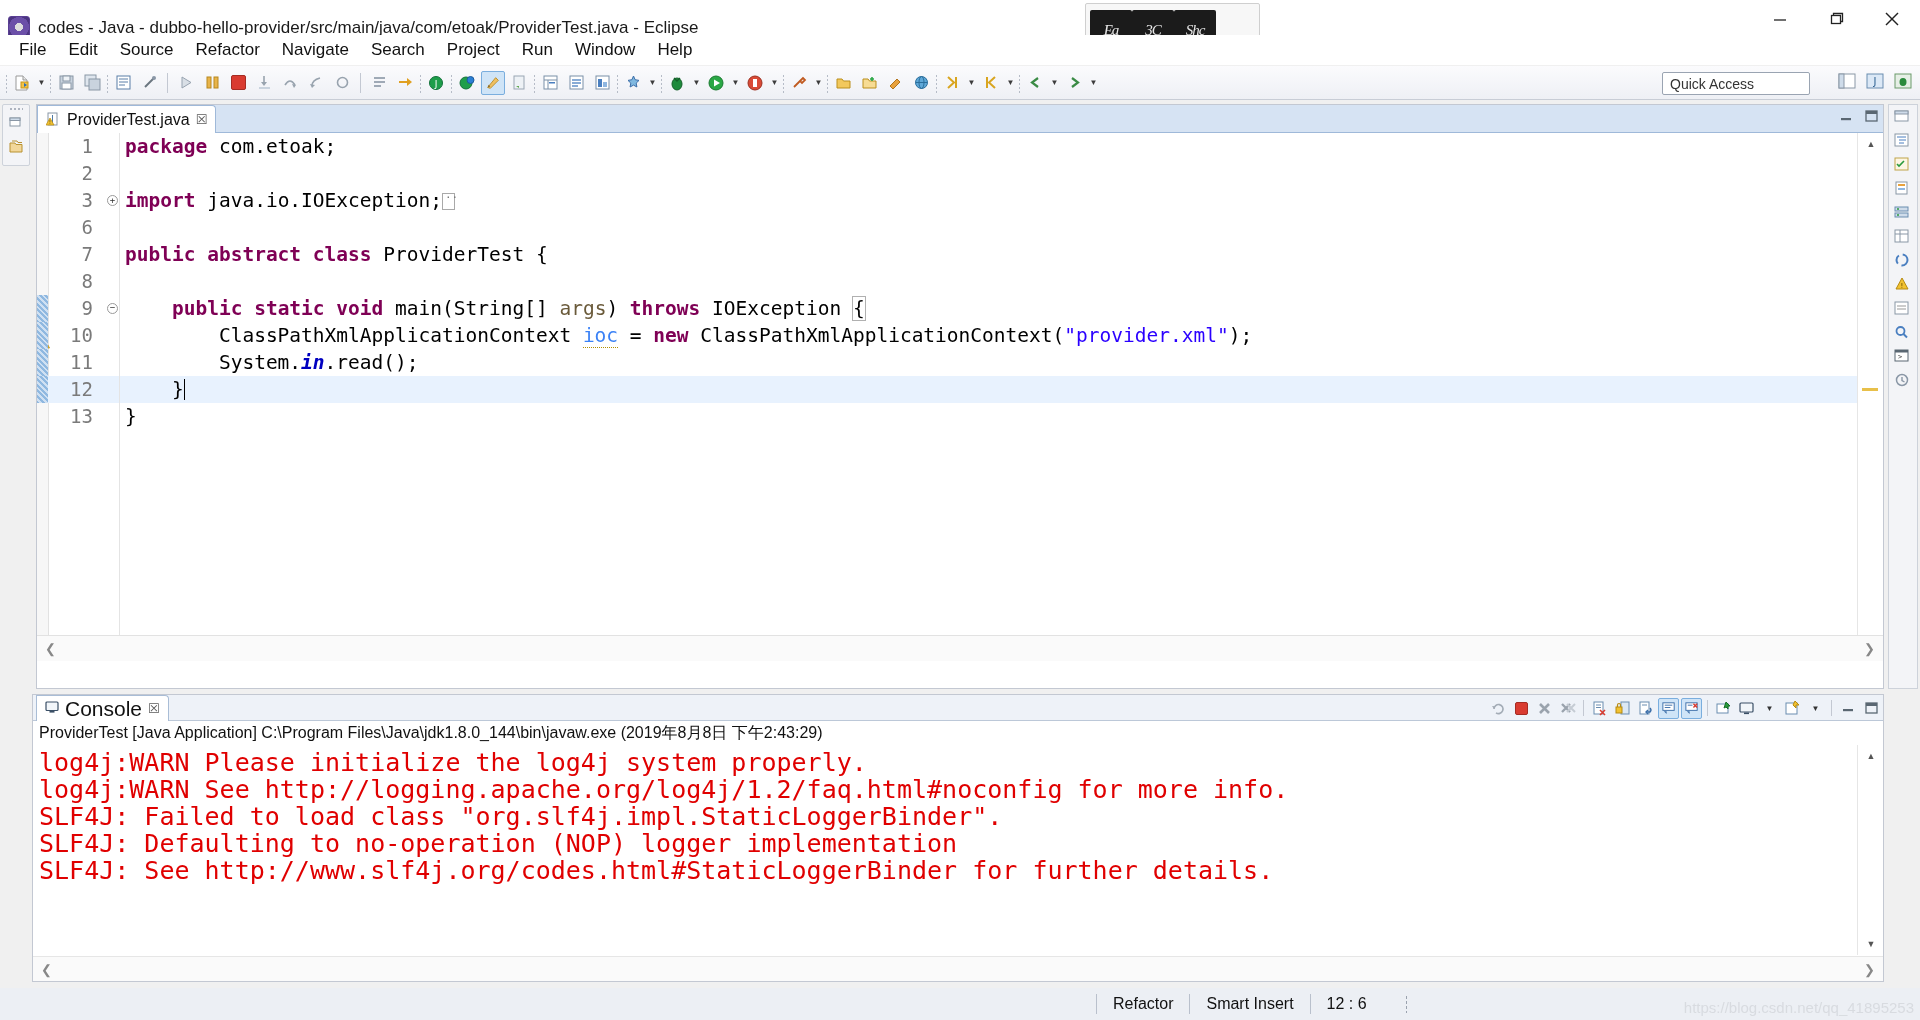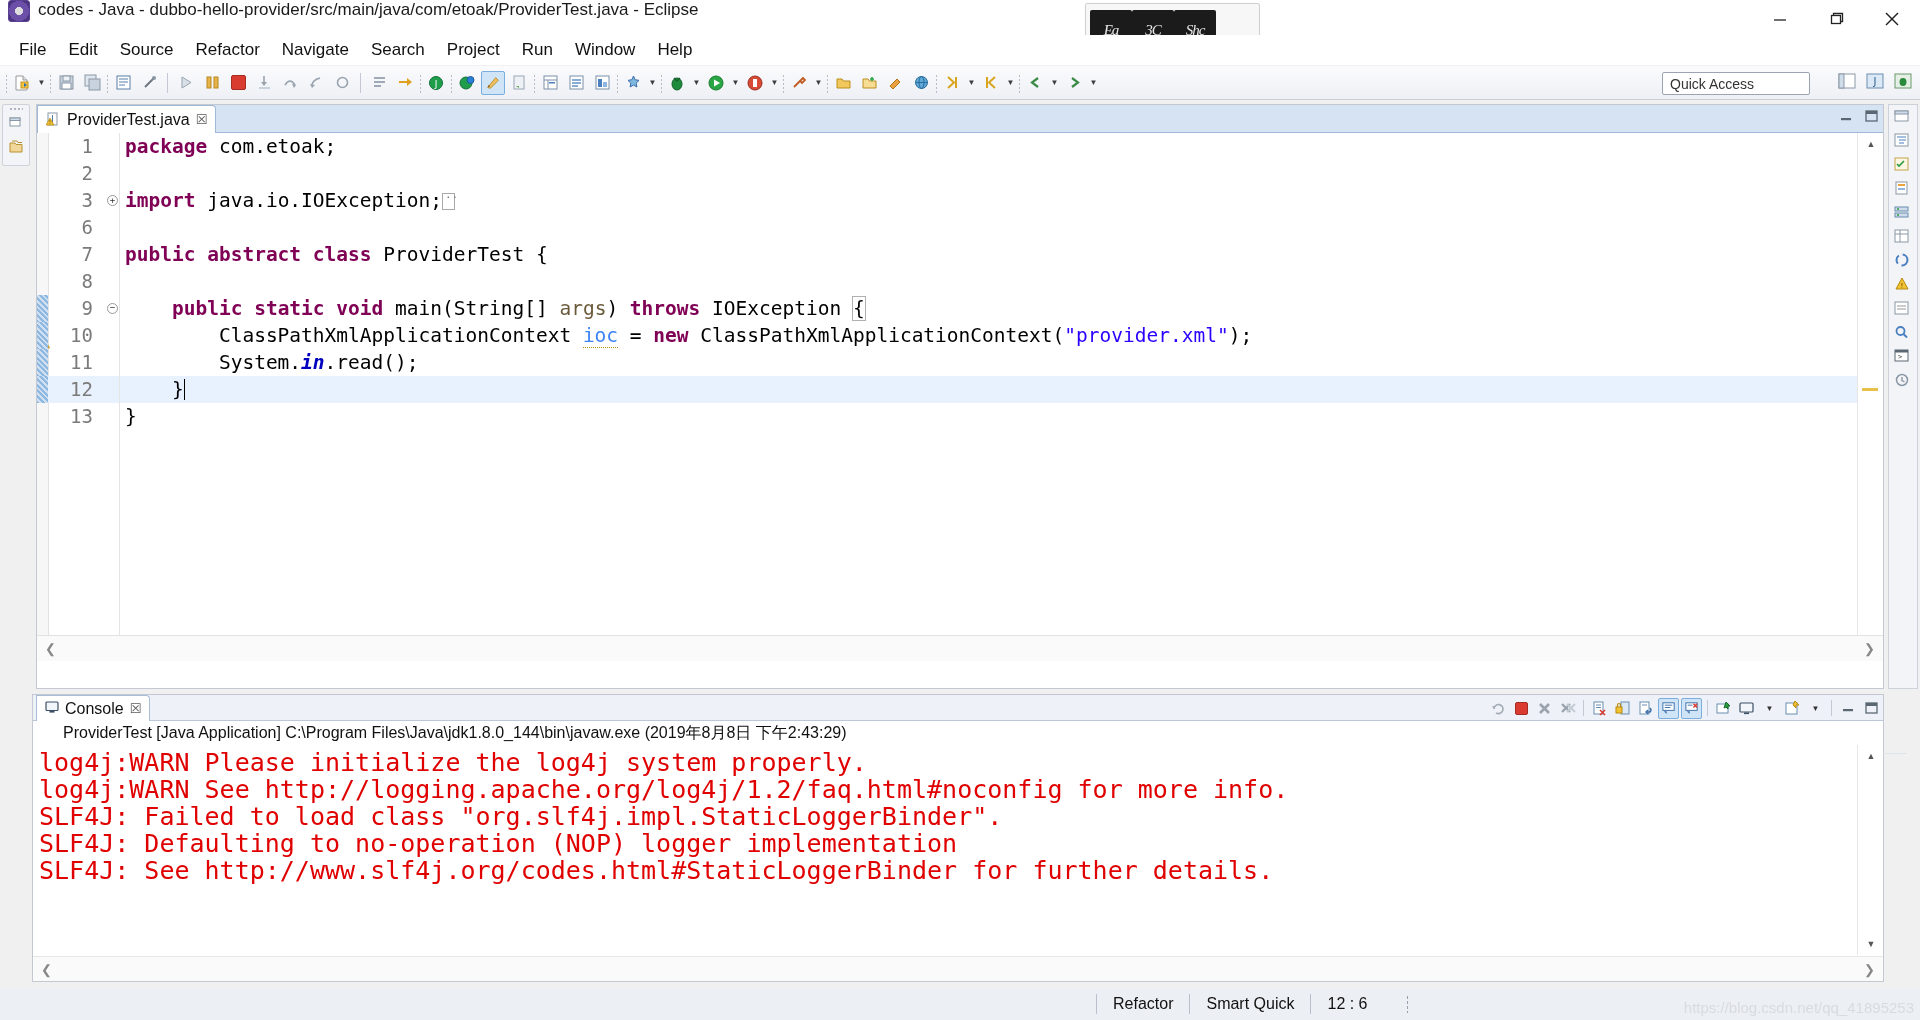--- a/index.html
+++ b/index.html
@@ -5,21 +5,21 @@
   * { box-sizing: border-box; margin:0; padding:0; }
   html, body {
     width:1920px; height:1020px; overflow:hidden;
     font-family:"Liberation Sans", sans-serif;
     background:#ffffff;
   }
   #app { position:relative; width:1920px; height:1020px; background:#f0f0f0; }
 
   
   .titlebar { position:absolute; top:0; left:0; width:1920px; height:38px;
-    background:#ffffff; display:flex; align-items:flex-start; }
+    background:#ffffff; display:flex; align-items:flex-end; }
   .win-icon { width:22px; height:22px; margin-left:8px; margin-right:8px;
     border-radius:3px;
     background:radial-gradient(circle at 50% 50%, #ddd 0 28%, #6b4fa8 30% 70%, #4b3580 72% 100%);
     border:1px solid #5a3f94; flex:none; }
   .title-text { font-size:17px; color:#1a1a1a; white-space:nowrap; }
   .win-buttons { position:absolute; right:0; top:0; height:38px; display:flex; }
   .win-btn { width:56px; height:38px; display:flex; align-items:center; justify-content:center;
     color:#333; font-size:17px; }
   .win-btn svg { display:block; }
 
@@ -127,32 +127,32 @@
   .rail .ri { width:20px; height:18px; }
 
   
   .console-wrap { position:absolute; left:32px; top:694px; width:1852px; height:288px;
     background:#fff; border:1px solid #c3c8d2; }
   .console-tabs { position:relative; height:26px; background:#eef2f8;
     border-bottom:1px solid #bcc8d8; }
   .ctab { position:absolute; left:3px; top:0; height:26px; background:#fff;
     border:1px solid #a9bdd6; border-bottom:none; border-top-right-radius:4px;
     display:flex; align-items:center; gap:6px; padding:0 8px; }
-  .ctab-title { font-size:16px; color:#111; }
+  .ctab-title { font-size:21px; color:#111; }
   .ctab-close { font-size:13px; color:#5b5b5b; font-family:"DejaVu Sans", sans-serif; }
   .console-toolbar { position:absolute; right:2px; top:1px; height:24px;
     display:flex; align-items:center; gap:2px; }
   .ct-btn { width:21px; height:21px; display:flex; align-items:center; justify-content:center;
     border-radius:2px; }
   .ct-btn.on { background:#cfe4f7; border:1px solid #7aaede; }
   .ct-sep { width:1px; height:16px; background:#c3c8d2; margin:0 3px; }
 
   .console-header { position:absolute; left:0; top:26px; height:33px; width:100%;
     font-size:16px; color:#111; padding-left:6px; line-height:24px;
-    border-bottom:1px solid #dfe4ec; white-space:nowrap;margin-left:24px; }
+    border-bottom:1px solid #dfe4ec; white-space:nowrap; }
   .console-body { position:absolute; left:0; top:50px; right:26px; bottom:26px;
     background:#fff; padding:4px 0 0 6px; overflow:hidden; }
   .cl { font-family:"DejaVu Sans Mono", monospace; font-size:25px; line-height:27px;
     color:#e00000; white-space:pre; }
   .console-vscroll { position:absolute; right:0; top:50px; width:26px; bottom:26px;
     background:#fff; border-left:1px solid #e6e6e6; }
   .console-hscroll { position:absolute; left:0; right:0; bottom:0; height:25px;
     background:#fafafa; border-top:1px solid #e6e6e6; display:flex;
     align-items:center; justify-content:space-between; padding:0 8px;
     color:#888; font-size:13px; }
@@ -775,21 +775,21 @@
       <span>❮</span>
       <span>❯</span>
     </div>
   </div>
 
   <div class="statusbar">
     <div style="width:1096px;"></div>
     <div class="st-sep"></div>
     <div class="st-cell">Refactor</div>
     <div class="st-sep"></div>
-    <div class="st-cell">Smart Quick</div>
+    <div class="st-cell">Smart Insert</div>
     <div class="st-sep"></div>
     <div class="st-cell">12 : 6</div>
     <div class="st-dots"></div>
   </div>
 
   <div class="watermark">https://blog.csdn.net/qq_41895253</div>
 
 </div>
 
 </body></html>

